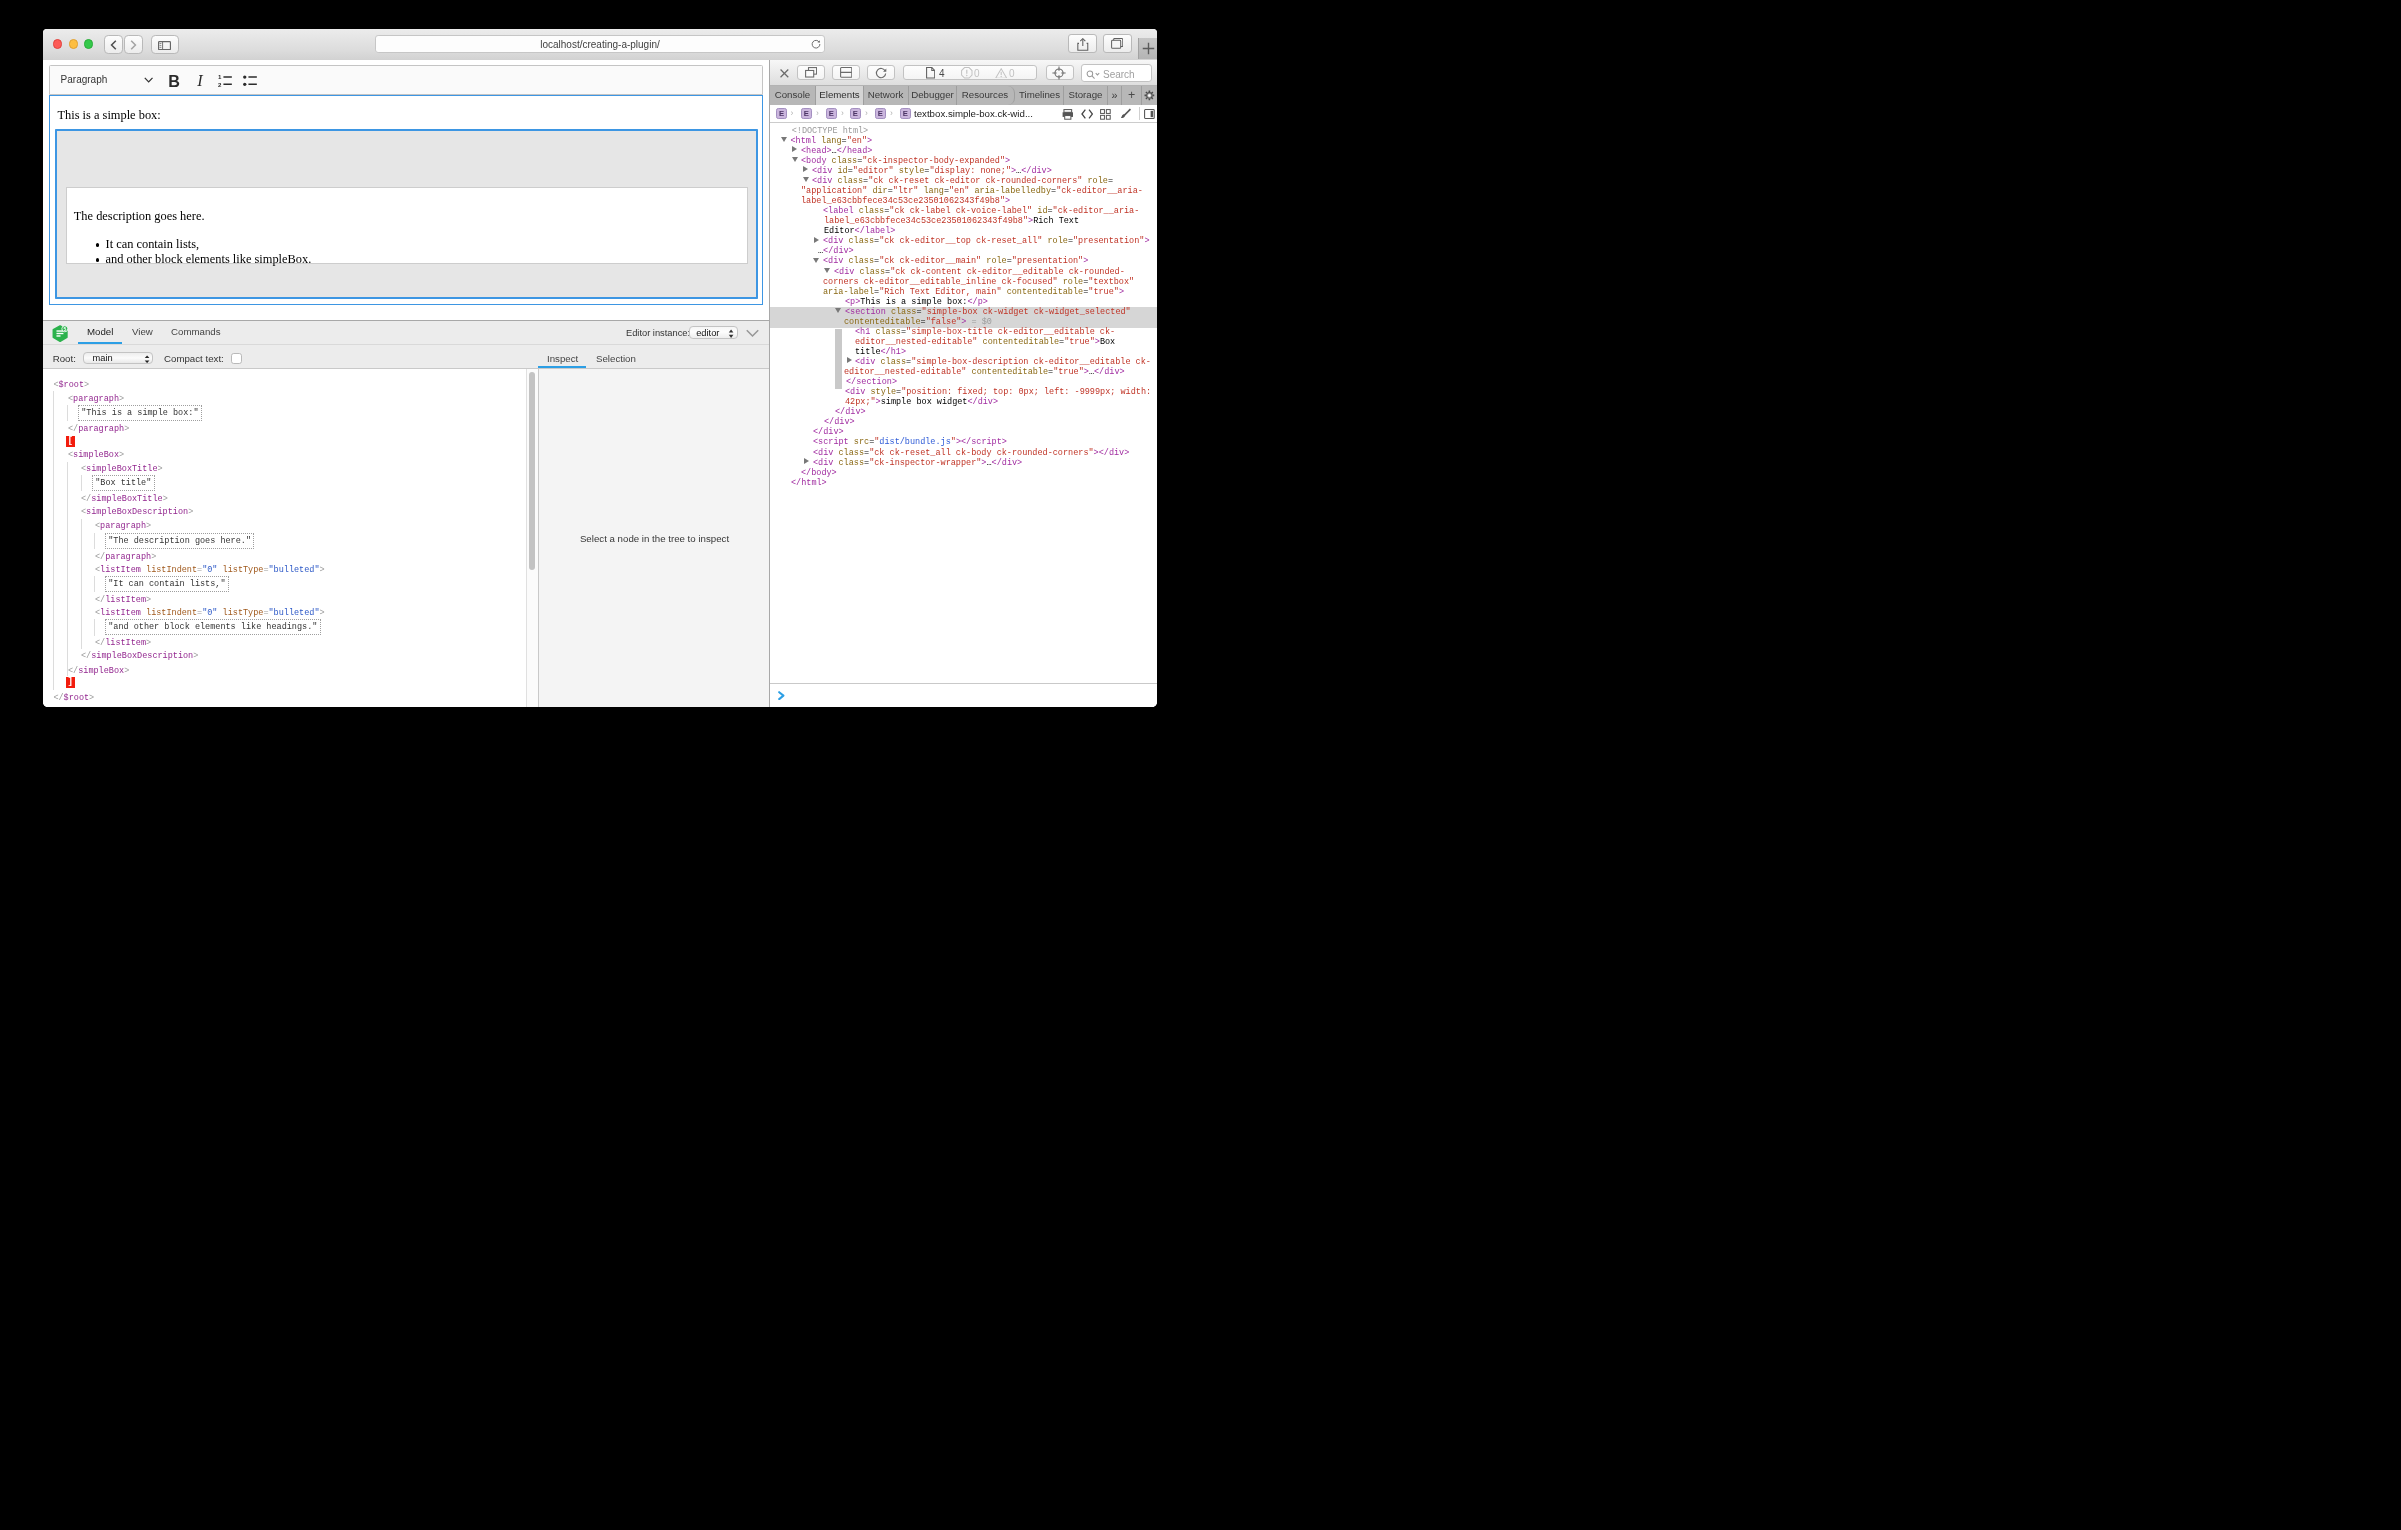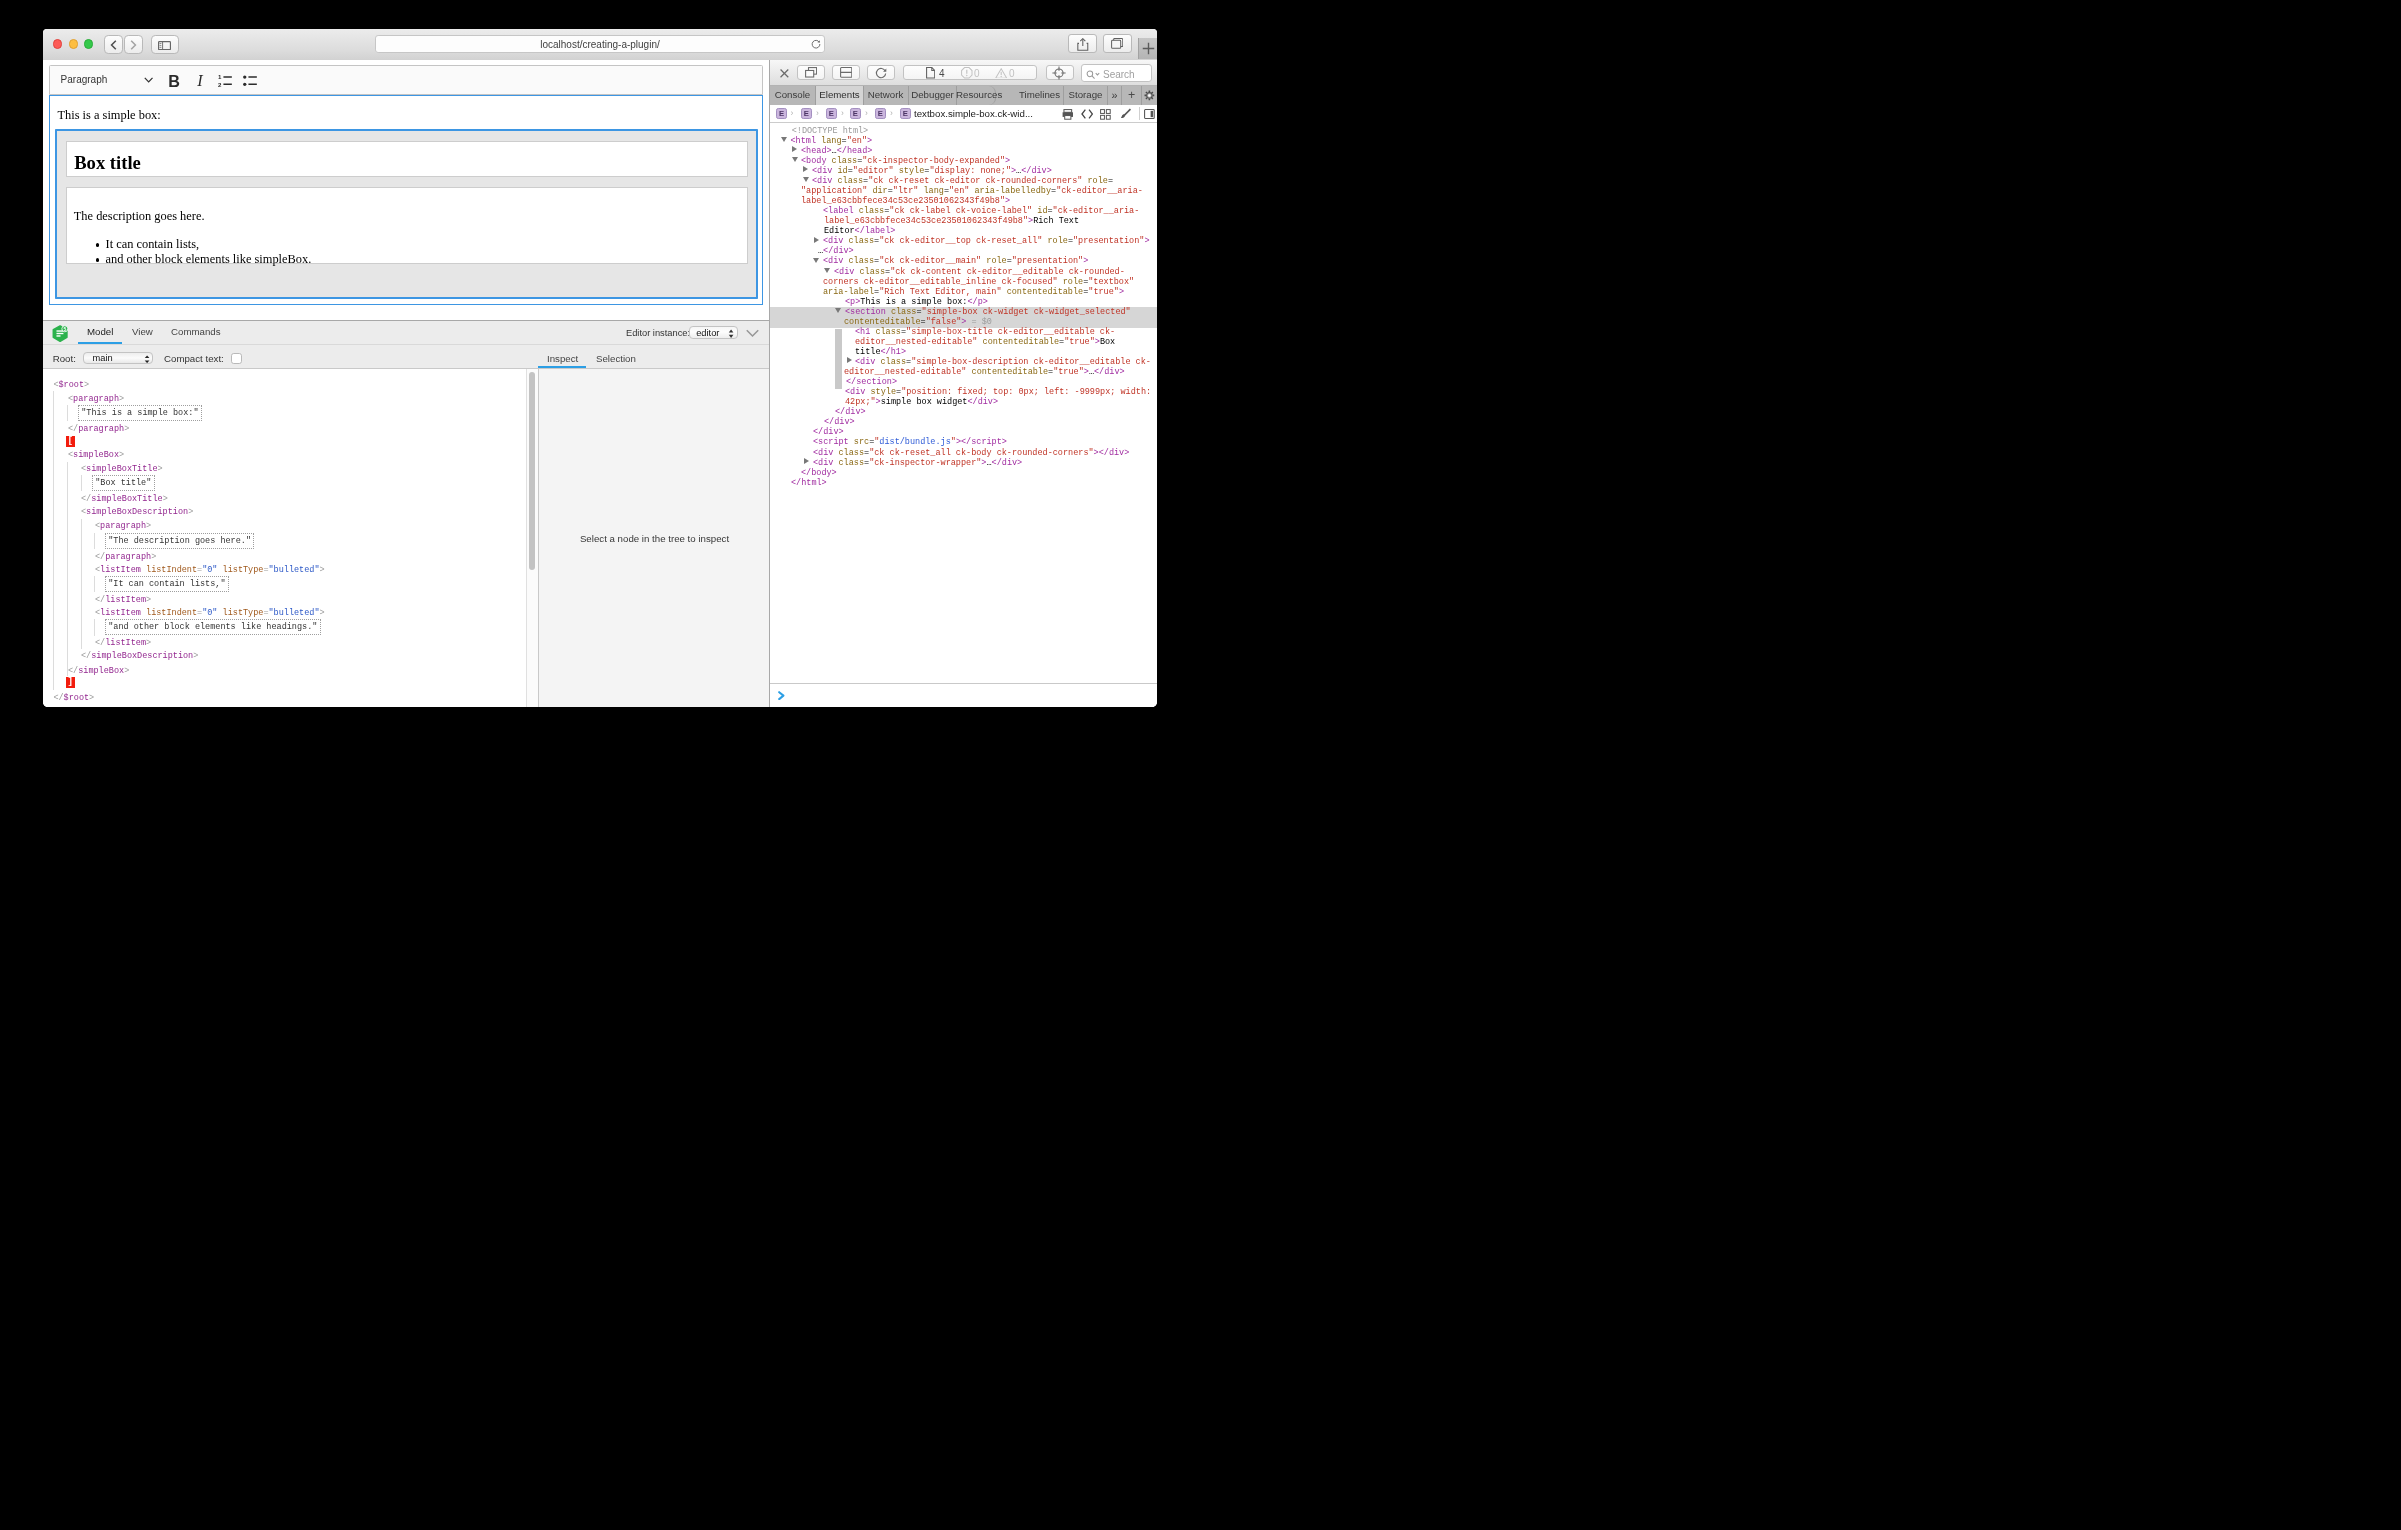--- a/index.html
+++ b/index.html
@@ -145,23 +145,20 @@
         <circle cx="2.2" cy="4" r="2.2" fill="#2b2b2b"></circle>
         <circle cx="2.2" cy="13.5" r="2.2" fill="#2b2b2b"></circle>
         <line x1="7" y1="4" x2="18" y2="4" stroke="#2b2b2b" stroke-width="2"></line>
         <line x1="7" y1="13.5" x2="18" y2="13.5" stroke="#2b2b2b" stroke-width="2"></line>
       </svg>
     </div>
     <div id="ckeditable">
       <div class="serif" style="position:absolute;left:7.3px;top:12px;font-size:12.4px;">This is a simple box:</div>
     </div>
     <div id="widget">
-      <div class="innerbox" style="top:10px;height:36px;">
-        <div class="serif" style="position:absolute;left:7.7px;top:10px;font-size:18.6px;font-weight:bold;">Box title</div>
-      </div>
       <div class="innerbox" style="top:56px;height:77px;">
         <div class="serif" style="position:absolute;left:7.3px;top:20.5px;font-size:12.4px;">The description goes here.</div>
         <div class="serif" style="position:absolute;left:39px;top:49px;font-size:12.4px;">It can contain lists,</div>
         <div class="serif" style="position:absolute;left:39px;top:64px;font-size:12.4px;">and other block elements like simpleBox.</div>
         <div style="position:absolute;left:41px;top:55px;width:3.9px;height:3.9px;border-radius:50%;background:#000;margin-left:-12px;"></div>
         <div style="position:absolute;left:41px;top:70px;width:3.9px;height:3.9px;border-radius:50%;background:#000;margin-left:-12px;"></div>
       </div>
     </div>
   </div>
 
@@ -301,21 +298,21 @@
         <line x1="7.7" y1="7.7" x2="11" y2="11" stroke="#9a9a9a" stroke-width="1.3"></line>
         <path d="M12.5 4 L14.7 6.4 L17 4" stroke="#9a9a9a" stroke-width="1.3" fill="none"></path>
       </svg>
       <div style="position:absolute;left:333px;top:8.5px;font-size:10px;color:#9f9f9f;">Search</div>
     </div>
     <div id="wtabs">
       <div class="wtab" style="left:0;width:46px;">Console</div>
       <div class="wtab" style="left:46px;width:48px;background:#d4d4d4;color:#2f2f2f;">Elements</div>
       <div class="wtab" style="left:93px;width:46px;">Network</div>
       <div class="wtab" style="left:139px;width:48px;">Debugger</div>
-      <div class="wtab" style="left:186px;width:40px;border-radius:7px;">Resources</div>
+      <div class="wtab" style="left:186px;width:59px;border-radius:7px;">Resources</div>
       <div class="wtab" style="left:246px;width:48px;">Timelines</div>
       <div class="wtab" style="left:294px;width:44px;">Storage</div>
       <div class="wtab" style="left:338px;width:14px;font-size:10.8px;">»</div>
       <div class="wtab" style="left:352px;width:20px;font-size:12.4px;font-weight:300;color:#4a4a4a;">+</div>
       <div class="wtab" style="left:372px;width:16px;border-right:none;">
         <svg class="abs" style="left:2.3px;top:3.9px;" width="10.8" height="10.8" viewBox="0 0 14 14">
           <g fill="none" stroke="#4a4a4a" stroke-width="1.4">
                 <circle cx="7" cy="7" r="3.6"></circle>
             <g stroke-width="2.1">
             <line x1="7" y1="0.7" x2="7" y2="2.6"></line>

